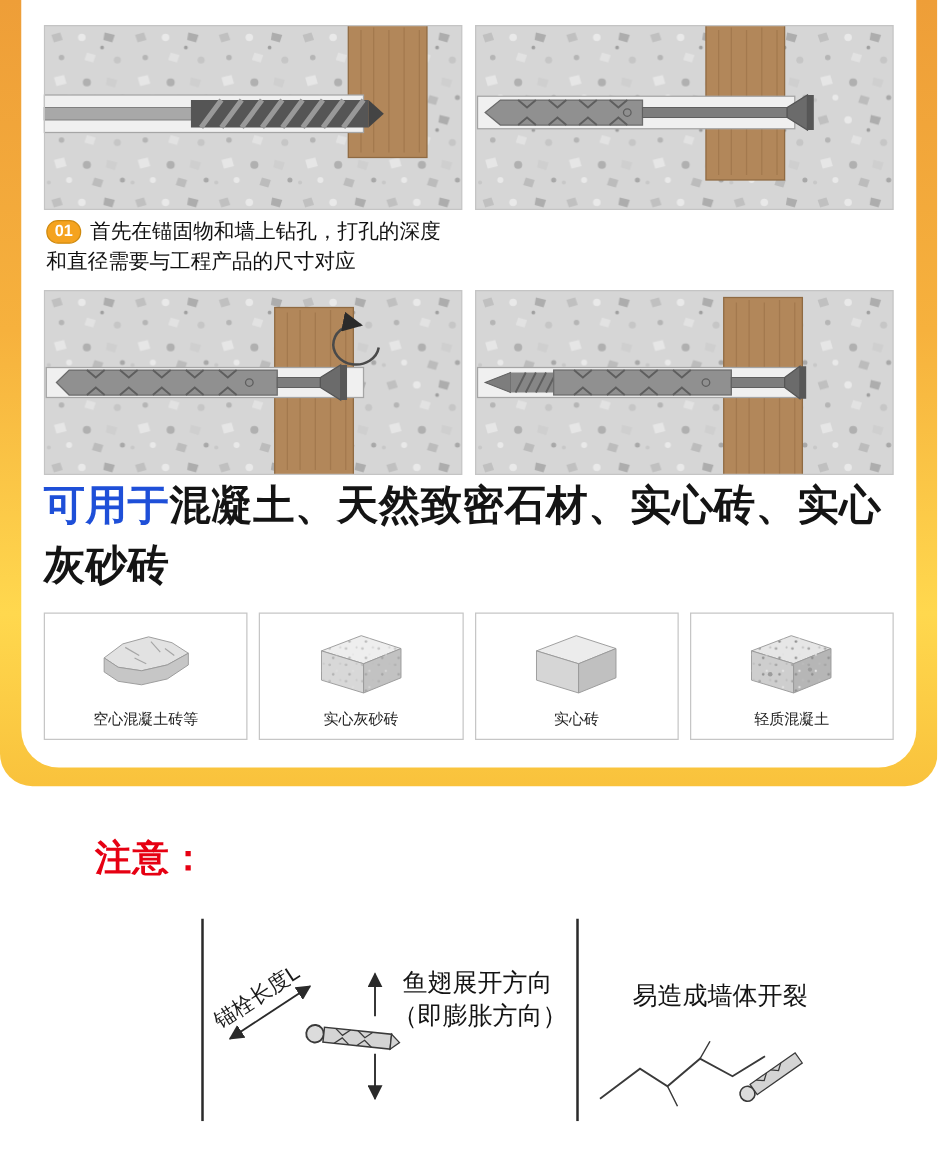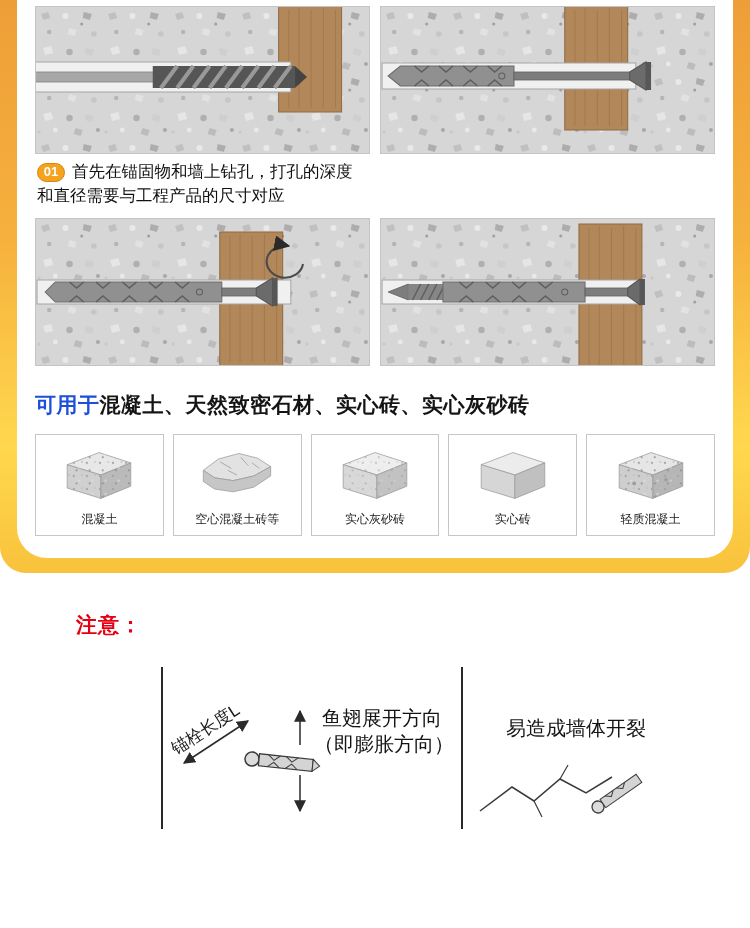--- a/index.html
+++ b/index.html
@@ -8,49 +8,49 @@
   .page { width:750px; height:928px; background:#fff; overflow:hidden; position:relative; }
 
   .band {
     background:linear-gradient(180deg,#ee9e38 0%,#f6b13d 42%,#ffd84e 78%,#f9c23c 100%);
     border-radius:0 0 26px 26px;
     padding:0 17px 15px;
   }
   .card {
     background:#fff;
     border-radius:0 0 30px 30px;
-    padding:6px 18px 22px;
+    padding:20px 18px 22px;
   }
 
   .steps { display:grid; grid-template-columns:1fr 1fr; column-gap:10px; }
   .step-img { width:100%; height:148px; display:block; }
   .step-img svg { width:100%; height:100%; display:block; }
   .caption { padding:6px 2px 10px; font-size:16.5px; color:#111; line-height:1.45; }
   .caption.indent { padding-left:32px; }
   .badge {
     display:inline-flex; align-items:center; justify-content:center;
     min-width:28px; height:19px; border-radius:10px;
     background:#f5a31f; border:1px solid #cf8a0f;
     color:#fff; font-size:13px; font-weight:bold;
     margin-right:7px; vertical-align:1px;
   }
 
-  .usage { margin-top:24px; font-size:21px; font-weight:bold; color:#141414; line-height:1.45; letter-spacing:.5px; }
+  .usage { margin-top:0; font-size:33px; font-weight:bold; color:#141414; line-height:1.45; letter-spacing:.5px; }
   .usage .blue { color:#1e4fd8; }
 
   .mats { display:flex; gap:9px; margin-top:14px; }
   .mat {
     flex:1; border:1px solid #c6c6c6; background:#fff; height:102px;
     display:flex; flex-direction:column; align-items:center; justify-content:space-between;
     padding:11px 2px 7px;
   }
   .mat svg { width:86px; height:58px; display:block; }
   .mat-label { font-size:12px; color:#222; white-space:nowrap; }
 
-  .notice-title { margin:38px 0 0 76px; font-size:21px; font-weight:bold; color:#e60012; letter-spacing:1px; }
+  .notice-title { margin:38px 0 0 76px; font-size:29px; font-weight:bold; color:#e60012; letter-spacing:1px; }
   .diagram { display:block; margin-top:20px; width:750px; height:170px; }
 </style>
 </head>
 <body>
 
 <svg width="0" height="0" style="position:absolute" aria-hidden="true">
   <defs>
     <pattern id="concretePat" width="66" height="66" patternUnits="userSpaceOnUse">
       <rect width="66" height="66" fill="#d6d6d6"></rect>
       <polygon points="6,8 13,6 15,12 8,14" fill="#c0c0c0"></polygon>
@@ -184,31 +184,20 @@
         </div>
 
       </div>
 
       <div class="usage">
         <span class="blue">可用于</span><span>混凝土、天然致密石材、实心砖、实心灰砂砖</span><br>
       </div>
 
       <div class="mats">
 
-        <div class="mat">
-          <svg viewBox="0 0 88 62">
-            <polygon points="10,20 44,7 78,18 46,31" fill="#e8e8e8" stroke="#999" stroke-width="0.8"></polygon>
-            <polygon points="10,20 46,31 46,56 10,45" fill="#d0d0d0" stroke="#999" stroke-width="0.8"></polygon>
-            <polygon points="46,31 78,18 78,43 46,56" fill="#bababa" stroke="#999" stroke-width="0.8"></polygon>
-            <polygon points="10,20 44,7 78,18 46,31" fill="url(#dotsPat)"></polygon>
-            <polygon points="10,20 46,31 46,56 10,45" fill="url(#dotsPat)"></polygon>
-            <polygon points="46,31 78,18 78,43 46,56" fill="url(#dotsPat)"></polygon>
-          </svg>
-          <span class="mat-label">混凝土</span>
-        </div>
 
         <div class="mat">
           <svg viewBox="0 0 88 62">
             <polygon points="8,26 24,14 46,8 66,13 80,22 62,32 40,37 20,34" fill="#e2e2e2" stroke="#999" stroke-width="0.8"></polygon>
             <polygon points="8,26 20,34 40,37 62,32 80,22 80,32 62,44 40,49 20,46 8,38" fill="#c6c6c6" stroke="#999" stroke-width="0.8"></polygon>
             <path d="M26,17 l12,7 M48,12 l8,9 M60,18 l8,6 M34,26 l10,5" stroke="#a6a6a6" stroke-width="1" fill="none"></path>
           </svg>
           <span class="mat-label">空心混凝土砖等</span>
         </div>
 

